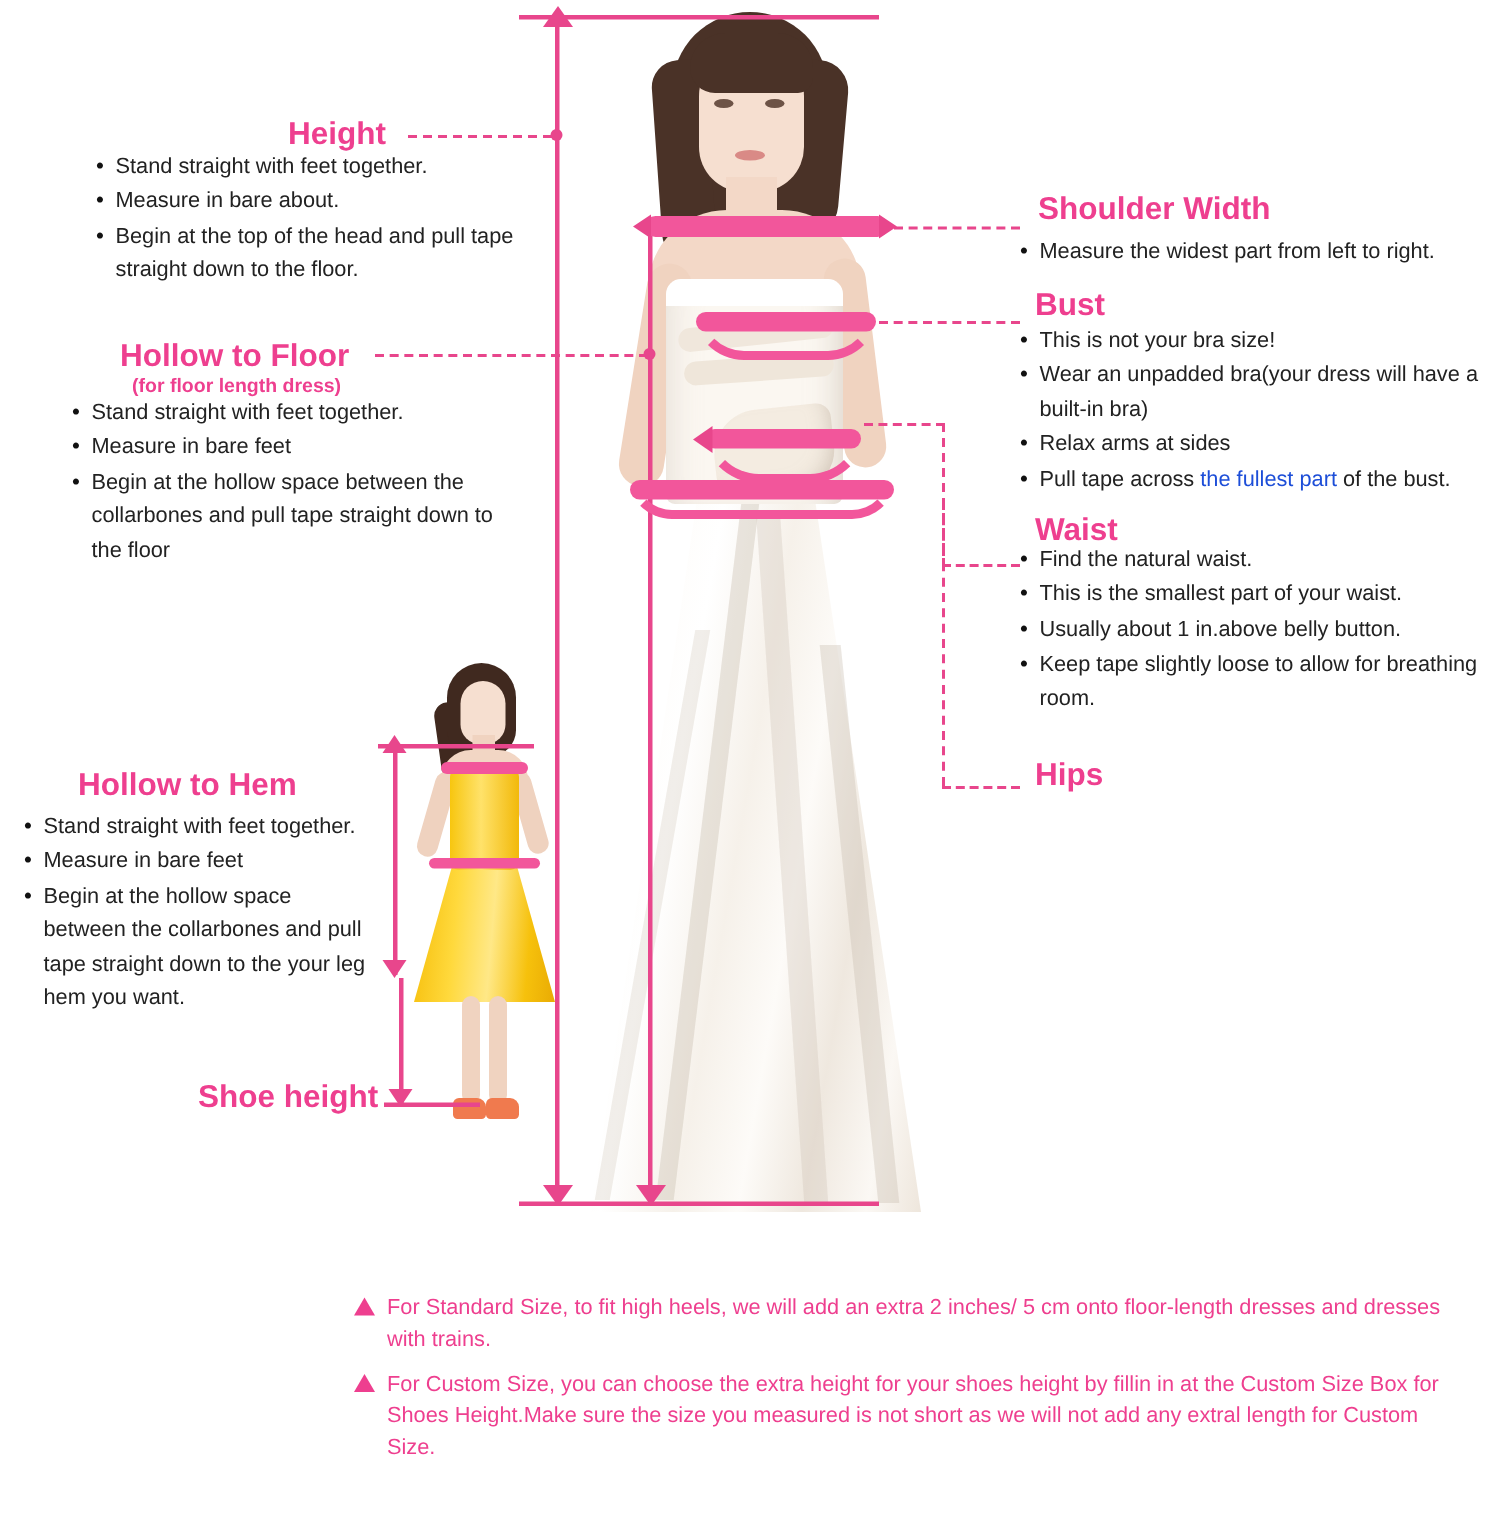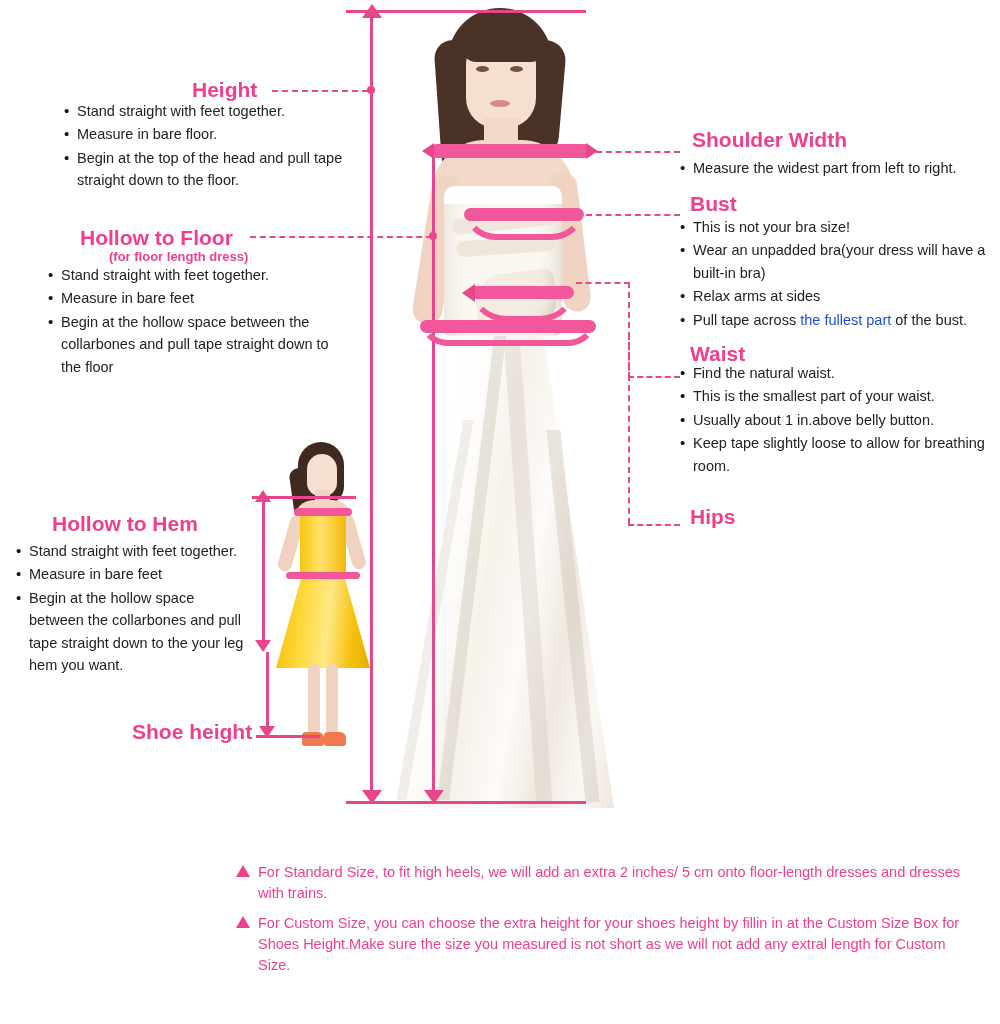--- a/index.html
+++ b/index.html
@@ -336,26 +336,26 @@
   <div class="mg" style="left:259px; top:726px; width:0; height:0; border-left:8px solid transparent; border-right:8px solid transparent; border-top:12px solid #e8468c;"></div>
   <div class="mg" style="left:256px; top:735px; width:64px; height:3px; background:#e8468c;"></div>
   <div class="mg vline" style="left:266px; top:735px; width:3px; height:1px;"></div>
 
   <div class="mg" style="left:294px; top:508px; width:58px; height:8px; background:#f2569b; border-radius:5px;"></div>
   <div class="mg" style="left:286px; top:572px; width:74px; height:7px; background:#f2569b; border-radius:5px;"></div>
 
   <div class="title" style="left:192px; top:78px;">Height</div>
   <div class="bullets" style="left:62px; top:100px; width:300px;">
     <div class="li">Stand straight with feet together.</div>
-    <div class="li">Measure in bare floor.</div>
+    <div class="li">Measure in bare about.</div>
     <div class="li">Begin at the top of the head and pull tape straight down to the floor.</div>
   </div>
 
   <div class="title" style="left:80px; top:226px;">Hollow to Floor</div>
-  <div class="subtitle" style="left:88px; top:249px;margin-left:21px;">(for floor length dress)</div>
+  <div class="subtitle" style="left:88px; top:249px;">(for floor length dress)</div>
   <div class="bullets" style="left:46px; top:264px; width:300px;">
     <div class="li">Stand straight with feet together.</div>
     <div class="li">Measure in bare feet</div>
     <div class="li">Begin at the hollow space between the collarbones and pull tape straight down to the floor</div>
   </div>
 
   <div class="title" style="left:52px; top:512px;">Hollow to Hem</div>
   <div class="bullets" style="left:14px; top:540px; width:234px;">
     <div class="li">Stand straight with feet together.</div>
     <div class="li">Measure in bare feet</div>

